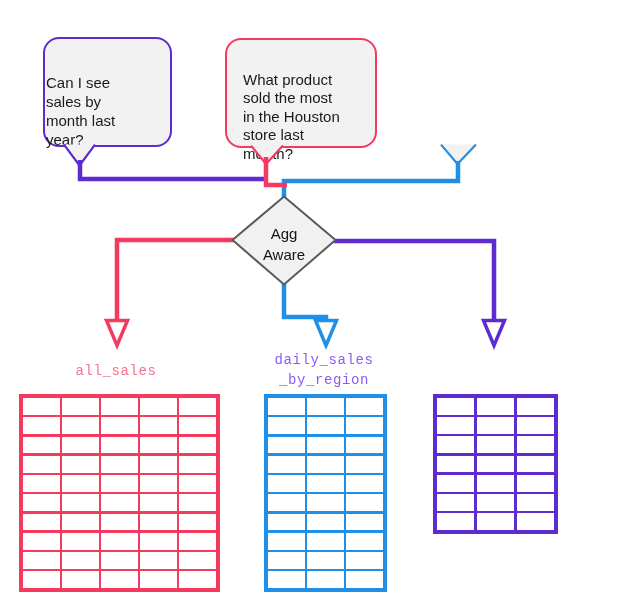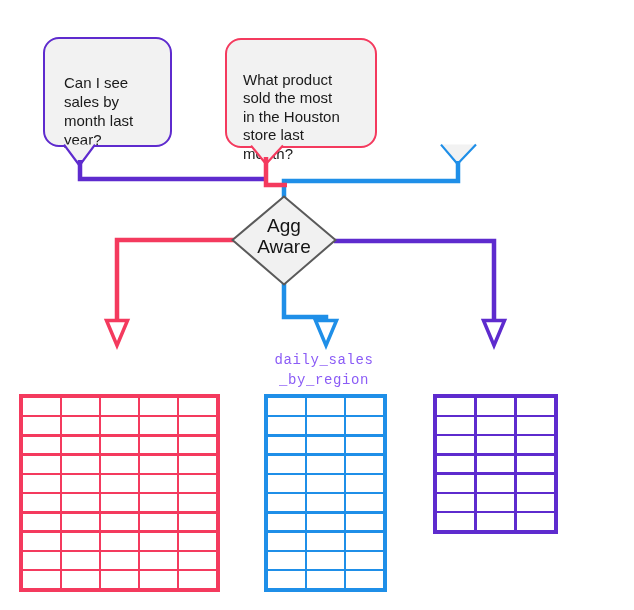--- a/index.html
+++ b/index.html
@@ -7,26 +7,26 @@
     position:relative;width:634px;height:610px;background:#ffffff;overflow:hidden;
     font-family:"Liberation Sans","DejaVu Sans",sans-serif;
   }
   .layer{position:absolute;left:0;top:0;width:634px;height:610px;}
   svg.layer{pointer-events:none;z-index:2;}
   .bubble{
     position:absolute;box-sizing:border-box;z-index:1;
     background:#f2f2f2;border:2px solid #888;border-radius:16px;
     color:#1a1a1a;font-size:15px;line-height:19px;white-space:pre-line;
   }
-  .bubble-1{left:43px;top:37px;width:129px;height:110px;padding:15px 6px 0 19px;}
+  .bubble-1{left:43px;top:37px;width:129px;height:110px;padding:15px 6px 0 1px;}
   .bubble-2{left:225px;top:38px;width:152px;height:110px;padding:12px 4px 0 16px;line-height:18.5px;}
   .bubble-3{left:417px;top:37px;width:143px;height:110px;padding:19px 4px 0 19px;}
   .diamond-label{
-    position:absolute;z-index:3;left:234px;top:215px;width:100px;
-    text-align:center;font-size:19px;line-height:21px;color:#141414;white-space:pre-line;
+    position:absolute;z-index:3;left:234px;top:223px;width:100px;
+    text-align:center;font-size:15px;line-height:21px;color:#141414;white-space:pre-line;
   }
   .table-label{
     position:absolute;z-index:1;text-align:center;white-space:pre-line;
     font-family:"Liberation Mono","DejaVu Sans Mono",monospace;
     font-size:14px;line-height:20px;letter-spacing:0.6px;
   }
   .table-label-1{left:46px;top:361px;width:140px;}
   .table-label-2{left:254px;top:350px;width:140px;}
   .table-label-3{left:425px;top:350px;width:140px;}
   .data-table{
@@ -74,20 +74,21 @@
     <path d="M 106.5 320.5 L 127.5 320.5 L 117 345.5 Z" stroke-width="3.5" stroke-linejoin="miter" stroke="#f43a5e" fill="#ffffff"></path>
     <path d="M 315.5 320.5 L 336.5 320.5 L 326 345.5 Z" stroke-width="3.5" stroke-linejoin="miter" stroke="#1f8fe8" fill="#ffffff"></path>
     <path d="M 483.5 320.5 L 504.5 320.5 L 494 345.5 Z" stroke-width="3.5" stroke-linejoin="miter" stroke="#5e2bce" fill="#ffffff"></path>
 
     <polygon points="284,196.5 335.5,240 284,284.5 232.5,240" stroke-width="2" stroke="#5a5a5a" fill="#f1f1f1"></polygon>
   </svg>
 
   <div class="diamond-label">Agg
 Aware</div>
 
+  <div class="table-label table-label-1" style="color: rgb(240, 117, 143);">all_sales</div>
   <div class="table-label table-label-2" style="color: #8b5cf6;">daily_sales
 _by_region</div>
 
   <div class="data-table data-table-1" style="background: rgb(244, 58, 94); border-color: rgb(244, 58, 94); grid-template-columns: repeat(5, 1fr); grid-template-rows: repeat(10, 1fr);">
       <div class="cell"></div>
       <div class="cell"></div>
       <div class="cell"></div>
       <div class="cell"></div>
       <div class="cell"></div>
       <div class="cell"></div>

